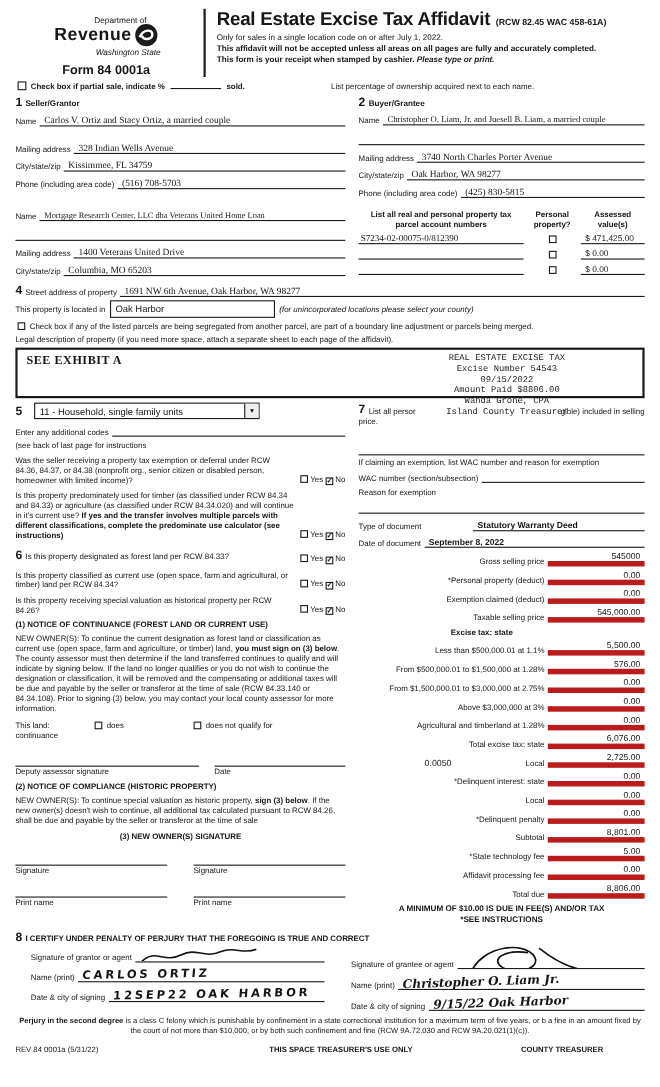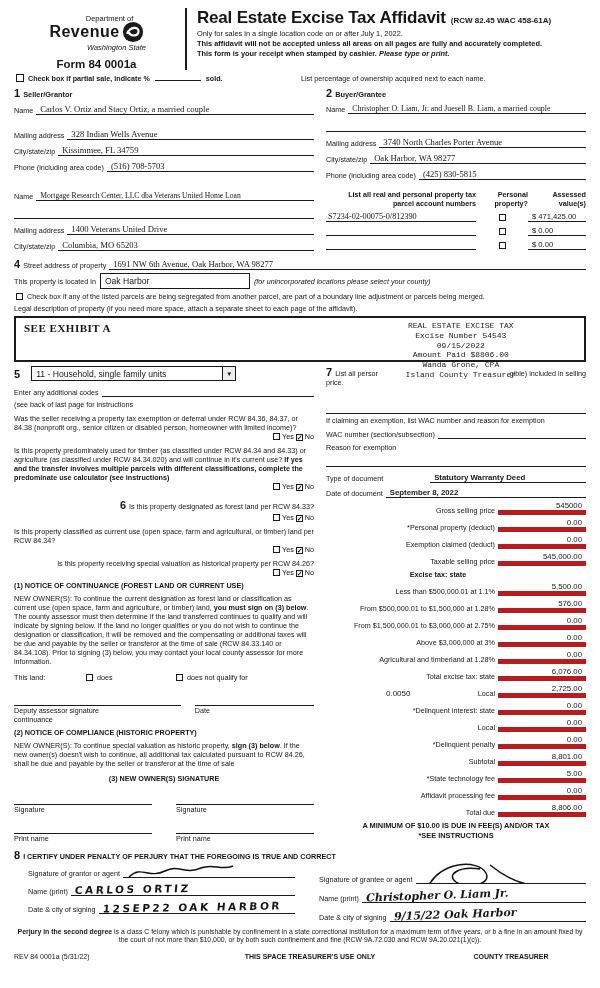--- a/index.html
+++ b/index.html
@@ -53,21 +53,21 @@
   .colL { width: 300px; }
   .colR { flex: 1; }
 
   .secnum { font-size: 11px; font-weight: bold; margin-right: 3px; }
   .sechead { font-weight: bold; font-size: 7.4px; }
   .fld { display: flex; align-items: flex-end; margin-top: 5px; }
   .fld .lbl { white-space: nowrap; padding-right: 3px; }
   .fld .fill { flex: 1; border-bottom: 1px solid #1a1a1a; padding: 0 2px 0 4px; white-space: nowrap; overflow: hidden; }
 
   
-  .parcel-h { display: flex; font-weight: bold; text-align: right; margin-top: 4px; }
+  .parcel-h { display: flex; font-weight: bold; text-align: center; margin-top: 4px; }
   .parcel-h .c1 { width: 150px; } .parcel-h .c2 { width: 52px; } .parcel-h .c3 { flex: 1; }
   .parcel-r { display: flex; align-items: flex-end; margin-top: 4px; }
   .parcel-r .c1 { width: 150px; border-bottom: 1px solid #1a1a1a; font-size: 8.2px; font-family:"Liberation Serif",serif; padding-left: 2px; min-height: 9px;}
   .parcel-r .c2 { width: 52px; text-align: center; }
   .parcel-r .c3 { flex: 1; border-bottom: 1px solid #1a1a1a; padding-left: 4px; font-size: 7.6px; }
 
   .loc-box { display: inline-block; border: 1.6px solid #1a1a1a; width: 150px; padding: 2px 4px;
              font-size: 8.6px; font-family: "Liberation Sans", sans-serif; margin: 0 4px; }
   .note-it { font-style: italic; }
 
@@ -76,21 +76,21 @@
   .legal-text { font-family: "Liberation Serif", serif; font-weight: bold; font-size: 11px; letter-spacing: .5px; }
   .stamp { position: absolute; right: 70px; top: 5px; text-align: center;
            font-family: "Liberation Mono", monospace; font-size: 8px; line-height: 1.22;
            color: #222; z-index: 3; }
 
   
   .dd { display: inline-flex; border: 1.8px solid #1a1a1a; width: 205px; height: 15px; align-items: center; margin-left: 8px; }
   .dd-text { flex: 1; padding-left: 4px; font-size: 8.6px; }
   .dd-btn { width: 13px; height: 100%; border-left: 1.8px solid #1a1a1a; display: flex; align-items: center; justify-content: center; font-size: 6px; background: #eee; }
 
-  .q-row { display: flex; align-items: flex-end; margin-top: 5px; flex-direction: column; }
+  .q-row { display: flex; align-items: flex-end; margin-top: 5px; }
   .q-text { flex: 1; line-height: 1.25; }
   .small-p { line-height: 1.25; margin-top: 4px; }
 
   
   .trow { display: flex; align-items: flex-end; margin-top: 3px; }
   .tlabel { flex: 1; text-align: right; padding-right: 3px; white-space: nowrap; }
   .tprefix { position: absolute; left: 60px; font-size: 8px; }
   .tline { width: 88px; border-bottom: 5px solid #b91c1c; text-align: right; padding-right: 4px; font-size: 7.8px; }
   .trow.hdr-row { justify-content: center; font-weight: bold; margin: 4px 36px 1px 0; }
   .trow.rel { position: relative; }
@@ -314,31 +314,31 @@
             <span class="q-text">Is this property receiving special valuation as historical property per RCW 84.26?</span>
             <span class="yn"><span class="cb"></span><span>Yes</span><span class="cb">✓</span><span>No</span></span>
           </div>
           <div class="small-p b">(1) NOTICE OF CONTINUANCE (FOREST LAND OR CURRENT USE)</div>
           <div class="small-p"><span>NEW OWNER(S): To continue the current designation as forest land or classification as current use (open space, farm and agriculture, or timber) land, </span><b>you must sign on (3) below</b><span>. The county assessor must then determine if the land transferred continues to qualify and will indicate by signing below. If the land no longer qualifies or you do not wish to continue the designation or classification, it will be removed and the compensating or additional taxes will be due and payable by the seller or transferor at the time of sale (RCW 84.33.140 or 84.34.108). Prior to signing (3) below, you may contact your local county assessor for more information.</span></div>
           <div style="display:flex; margin-top:7px;">
             <span style="width:70px;">This land:</span>
             <span style="width:90px;"><span class="cb"></span> <span>does</span></span>
             <span><span class="cb"></span> <span>does not qualify for</span></span>
           </div>
+          <div>continuance</div>
           <div style="display:flex; gap:14px; margin-top:12px;">
             <div style="flex:1.4;">
                 <div class="sigline"></div>
                 <div>Deputy assessor signature</div>
               </div>
             <div style="flex:1;">
                 <div class="sigline"></div>
                 <div>Date</div>
               </div>
           </div>
-          <div>continuance</div>
           <div class="small-p b">(2) NOTICE OF COMPLIANCE (HISTORIC PROPERTY)</div>
           <div class="small-p"><span>NEW OWNER(S): To continue special valuation as historic property, </span><b>sign (3) below</b><span>. If the new owner(s) doesn't wish to continue, all additional tax calculated pursuant to RCW 84.26, shall be due and payable by the seller or transferor at the time of sale</span></div>
           <div class="small-p b" style="text-align:center; margin-top:6px;">(3) NEW OWNER(S) SIGNATURE</div>
           <div style="display:flex; gap:24px; margin-top:10px;">
             <div style="flex:1;">
                 <div class="sigline"></div>
                 <div>Signature</div>
               </div>
             <div style="flex:1;">
                 <div class="sigline"></div>

